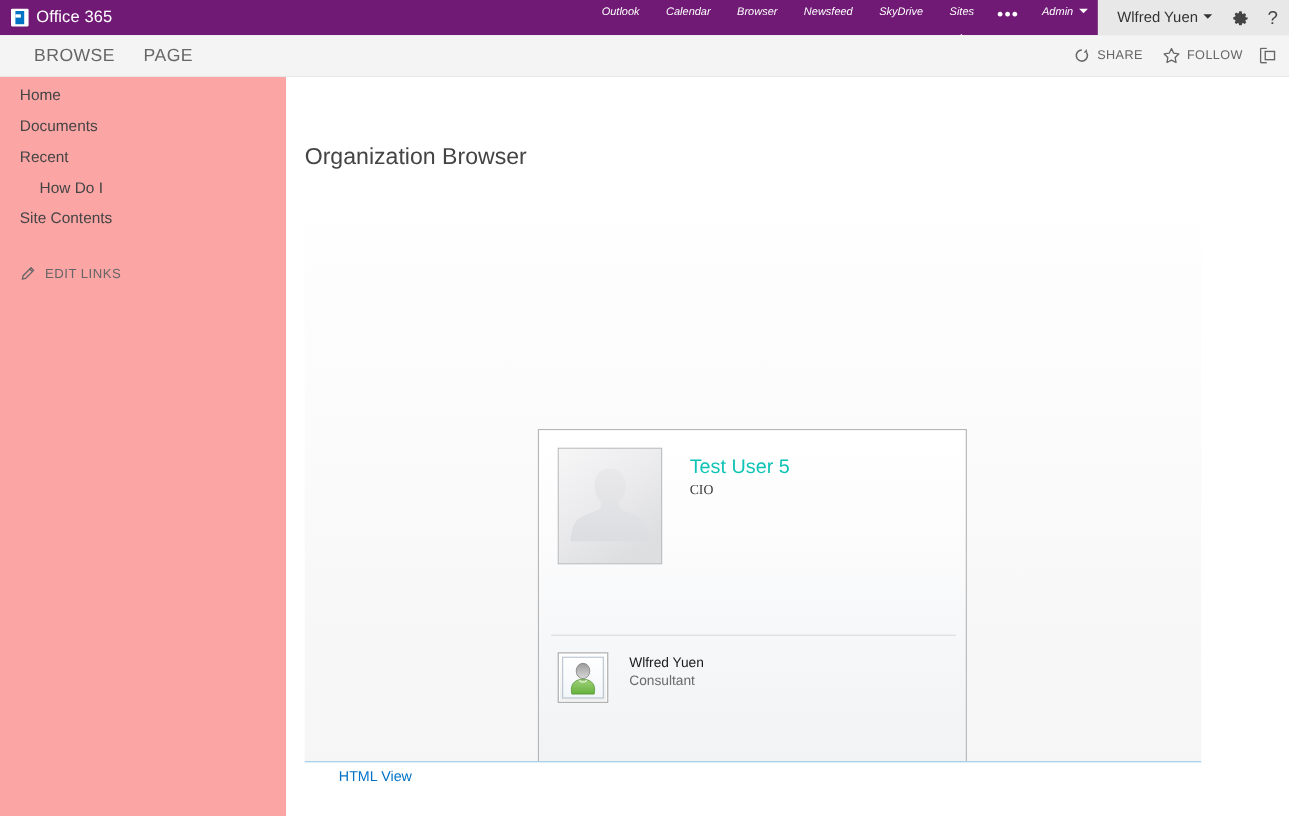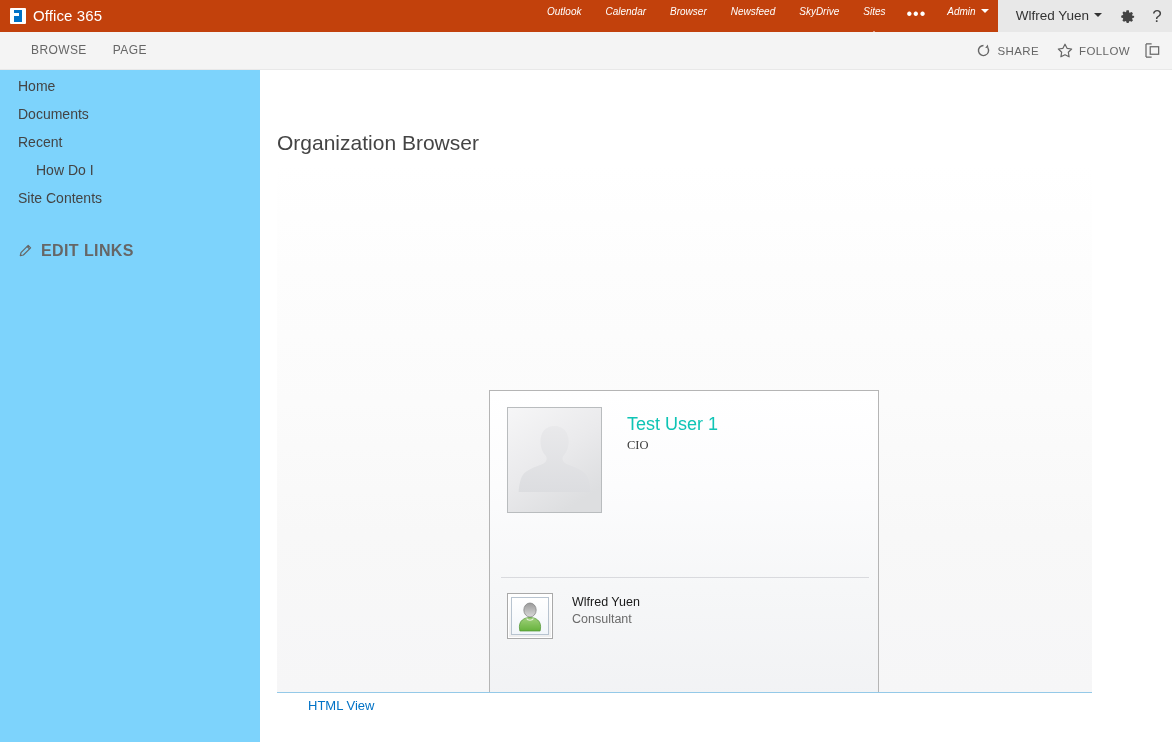--- a/index.html
+++ b/index.html
@@ -10,21 +10,21 @@
     overflow: hidden;
     background: #ffffff;
     font-family: "Liberation Sans", sans-serif;
     -webkit-font-smoothing: antialiased;
   }
 
   
   .suite-bar {
     position: absolute; top: 0; left: 0;
     width: 1172px; height: 32px;
-    background: #c2410c;
+    background: #701a75;
     display: flex; align-items: center;
     white-space: nowrap;
   }
   .suite-brand {
     display: flex; align-items: center;
     padding-left: 10px;
     height: 32px;
   }
   .brand-logo {
     width: 16px; height: 16px;
@@ -137,21 +137,21 @@
     width: 1172px; height: 38px;
     background: #f4f4f4;
     border-bottom: 1px solid #e8e8e8;
     display: flex; align-items: center;
   }
   .ribbon-tabs {
     display: flex; align-items: center;
     padding-left: 18px;
   }
   .ribbon-tab {
-    font-size: 12px;
+    font-size: 16px;
     color: #666666;
     letter-spacing: 0.4px;
     padding: 0 13px;
     line-height: 37px;
     cursor: pointer;
     text-transform: uppercase;
   }
 
   .ribbon-right {
     position: absolute; right: 0; top: 0;
@@ -176,46 +176,45 @@
     padding: 0 6px 0 6px;
     height: 37px;
     cursor: pointer;
     overflow: hidden;
   }
 
   
   .sidebar {
     position: absolute; left: 0; top: 70px;
     width: 260px; height: 672px;
-    background: #7dd3fc;
+    background: #fca5a5;
     padding-top: 2px;
   }
   .nav-item {
     display: block;
     color: #444444;
     font-size: 14px;
     text-decoration: none;
     line-height: 16px;
     padding: 6px 0 6px 18px;
     cursor: pointer;
   }
   .nav-item.sub { padding-left: 36px; }
   .edit-links {
     display: flex; align-items: center;
     padding: 8px 0 6px 18px;
     margin-top: 22px;
     cursor: pointer;
   }
   .edit-links .pencil { margin-right: 9px; display:flex; align-items:center; }
   .edit-links-label {
-    font-size: 16px;
+    font-size: 12px;
     color: #666666;
     letter-spacing: 0.4px;
     text-transform: uppercase;
-    font-weight: bold;
   }
 
   
   .main {
     position: absolute; left: 277px; top: 70px;
     width: 895px; height: 672px;
   }
   .page-title {
     font-size: 21px;
     color: #444444;
@@ -439,21 +438,21 @@
                 <linearGradient id="silFg" x1="0" y1="0" x2="0" y2="1">
                   <stop offset="0%" stop-color="#e9e9eb"></stop>
                   <stop offset="100%" stop-color="#dcdde0"></stop>
                 </linearGradient>
               </defs>
               <rect width="93" height="104" fill="url(#silBg)"></rect>
               <path d="M46.5 18c-9 0-14 6.4-14 15.3 0 6.2 2.2 11.4 5 14.2 1.1 1.2 1.4 2.9 1 4.4-.6 2.2-2.6 3.6-5.2 4.6-6.5 2.5-14.6 5.6-17.6 9.3-3.3 4-4.6 11.6-5.1 18.2h72c-.5-6.6-1.8-14.2-5.1-18.2-3-3.7-11.1-6.8-17.6-9.3-2.6-1-4.6-2.4-5.2-4.6-.4-1.5-.1-3.2 1-4.4 2.8-2.8 5-8 5-14.2C60.5 24.4 55.5 18 46.5 18z" fill="url(#silFg)"></path>
             </svg>
           </div>
           <div class="person-main-text">
-            <a class="person-name-lg" href="#">Test User 1</a>
+            <a class="person-name-lg" href="#">Test User 5</a>
             <div class="person-title-lg">CIO</div>
           </div>
         </div>
       </div>
 
       <div class="org-divider"></div>
 
       <div class="org-bottom">
         <div class="person-sub">
           <div class="avatar-sm-wrap">

